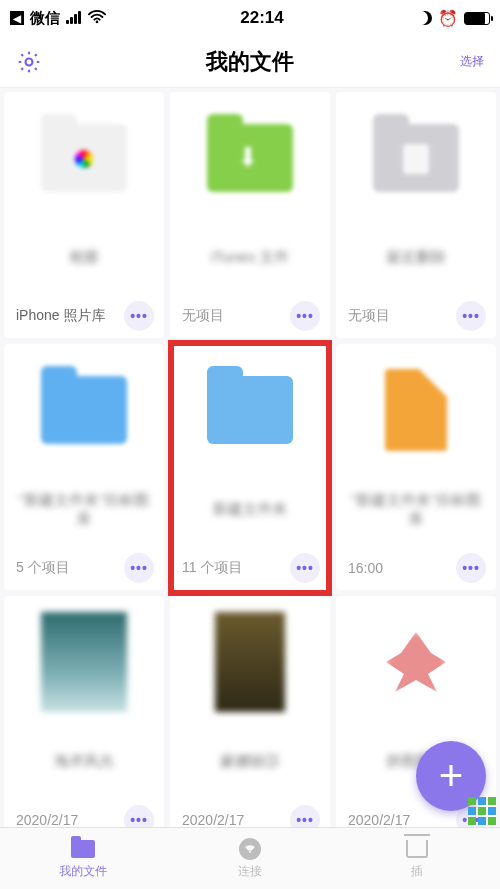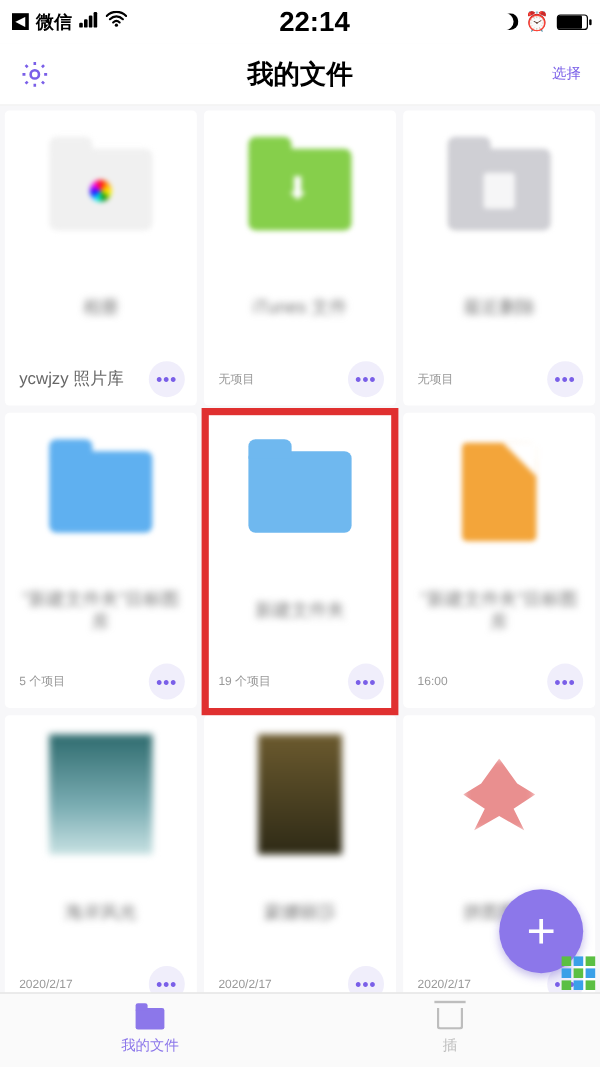--- a/index.html
+++ b/index.html
@@ -22,21 +22,21 @@
   .header .select { color:#7a5fe8; font-size:12px; }
   .gear svg { width:26px; height:26px; display:block; color:#7a5fe8; }
   
   .grid { display:grid; grid-template-columns: repeat(3, 1fr); gap:6px; padding:4px; }
   .card { background:#fff; border-radius:4px; display:flex; flex-direction:column; height:246px; position:relative; padding:10px 8px 6px; }
   .thumb { flex:0 0 112px; display:flex; align-items:center; justify-content:center; }
   .namebox { flex:1; display:flex; align-items:center; justify-content:center; text-align:center; padding: 0 6px;}
   .caption { font-size:15px; color:#222; }
   .blurtext { filter: blur(3px); color:#777; font-size:15px; line-height:1.3;}
   .foot { height:32px; display:flex; align-items:center; justify-content:space-between; padding:0 2px 0 4px;}
-  .sub { font-size:10px; color:#999; }
+  .sub { font-size:14px; color:#999; }
   .more { width:30px; height:30px; border-radius:15px; background:#f0eefb; display:flex; align-items:center; justify-content:center; color:#7a5fe8; font-weight:bold; letter-spacing:1px; font-size:14px;}
   
   .folder { width:86px; height:68px; border-radius:6px; position:relative; filter: blur(2px);}
   .folder::before { content:""; position:absolute; top:-10px; left:0; width:36px; height:16px; border-radius:6px 6px 0 0; background:inherit;}
   .f-white { background:#f0f0f0; }
   .f-green { background:#86cf4b; }
   .f-grey  { background:#cfcfd4; }
   .f-blue  { background:#5fb0f0; }
   .f-blue2 { background:#6fb8ef; filter:none;}
   .doc-orange { width:62px; height:82px; background:#f3a53a; border-radius:4px; position:relative; filter:blur(2px);}
@@ -78,21 +78,21 @@
     <span class="sq">◀</span>
     <span>微信</span>
     <span class="signal"><span class="b1"></span><span class="b2"></span><span class="b3"></span><span class="b4"></span></span>
     <span>
       <svg width="18" height="14" viewBox="0 0 20 14">
           <path d="M1 4 C6 -1 14 -1 19 4 M4 7 C7.5 3.5 12.5 3.5 16 7 M7 10 C8.8 8.2 11.2 8.2 13 10" stroke="#000" stroke-width="2" fill="none" stroke-linecap="round"></path>
           <circle cx="10" cy="12.5" r="1.5" fill="#000"></circle>
         </svg>
     </span>
   </div>
-  <div style="font-size:23px;">22:14</div>
+  <div style="font-size:17px;">22:14</div>
   <div class="status-right">
     <span class="moon"></span>
     <span class="alarm">⏰</span>
     <span class="batt">
         <i></i>
       </span>
   </div>
 </div>
 
 <div class="header">
@@ -111,21 +111,21 @@
   <div class="card">
     <div class="thumb">
         <div class="folder f-white">
           <span class="dot" style="left:34px;top:26px;"></span>
         </div>
       </div>
     <div class="namebox">
         <span class="blurtext">相册</span>
       </div>
     <div class="foot">
-      <span class="caption" style="color:#666;font-size:14px;">ycwjzy 照片库</span>
+      <span class="caption" style="color:#666;font-size:14px;">iPhone 照片库</span>
       <span class="more">•••</span>
     </div>
   </div>
 
   <div class="card">
     <div class="thumb">
         <div class="folder f-green">
           <span class="dl-badge" style="left:30px;top:18px;">⬇</span>
         </div>
       </div>
@@ -167,21 +167,21 @@
   </div>
 
   <div class="card">
     <div class="thumb">
         <div class="folder f-blue2"></div>
       </div>
     <div class="namebox">
         <span class="blurtext">新建文件夹</span>
       </div>
     <div class="foot">
-      <span class="sub">19 个项目</span>
+      <span class="sub">11 个项目</span>
       <span class="more">•••</span>
     </div>
   </div>
 
   <div class="card">
     <div class="thumb">
         <div class="doc-orange"></div>
       </div>
     <div class="namebox">
         <span class="blurtext">"新建文件夹"目标图库</span>
@@ -255,17 +255,28 @@
 
 <div class="tabbar">
   <div class="tab active">
     <span class="icn">
         <span class="mini-folder"></span>
       </span>
     <span>我的文件</span>
   </div>
   <div class="tab">
     <span class="icn">
+        <span class="circ">
+          <svg viewBox="0 0 12 12">
+            <path d="M2 5c2-2 6-2 8 0M3.8 7c1.2-1.2 3.2-1.2 4.4 0"></path>
+            <circle cx="6" cy="9" r="1" fill="#fafafa" stroke="none"></circle>
+          </svg>
+        </span>
+      </span>
+    <span>连接</span>
+  </div>
+  <div class="tab">
+    <span class="icn">
         <span class="cart"></span>
       </span>
     <span>插</span>
   </div>
 </div>
 
 </body></html>

